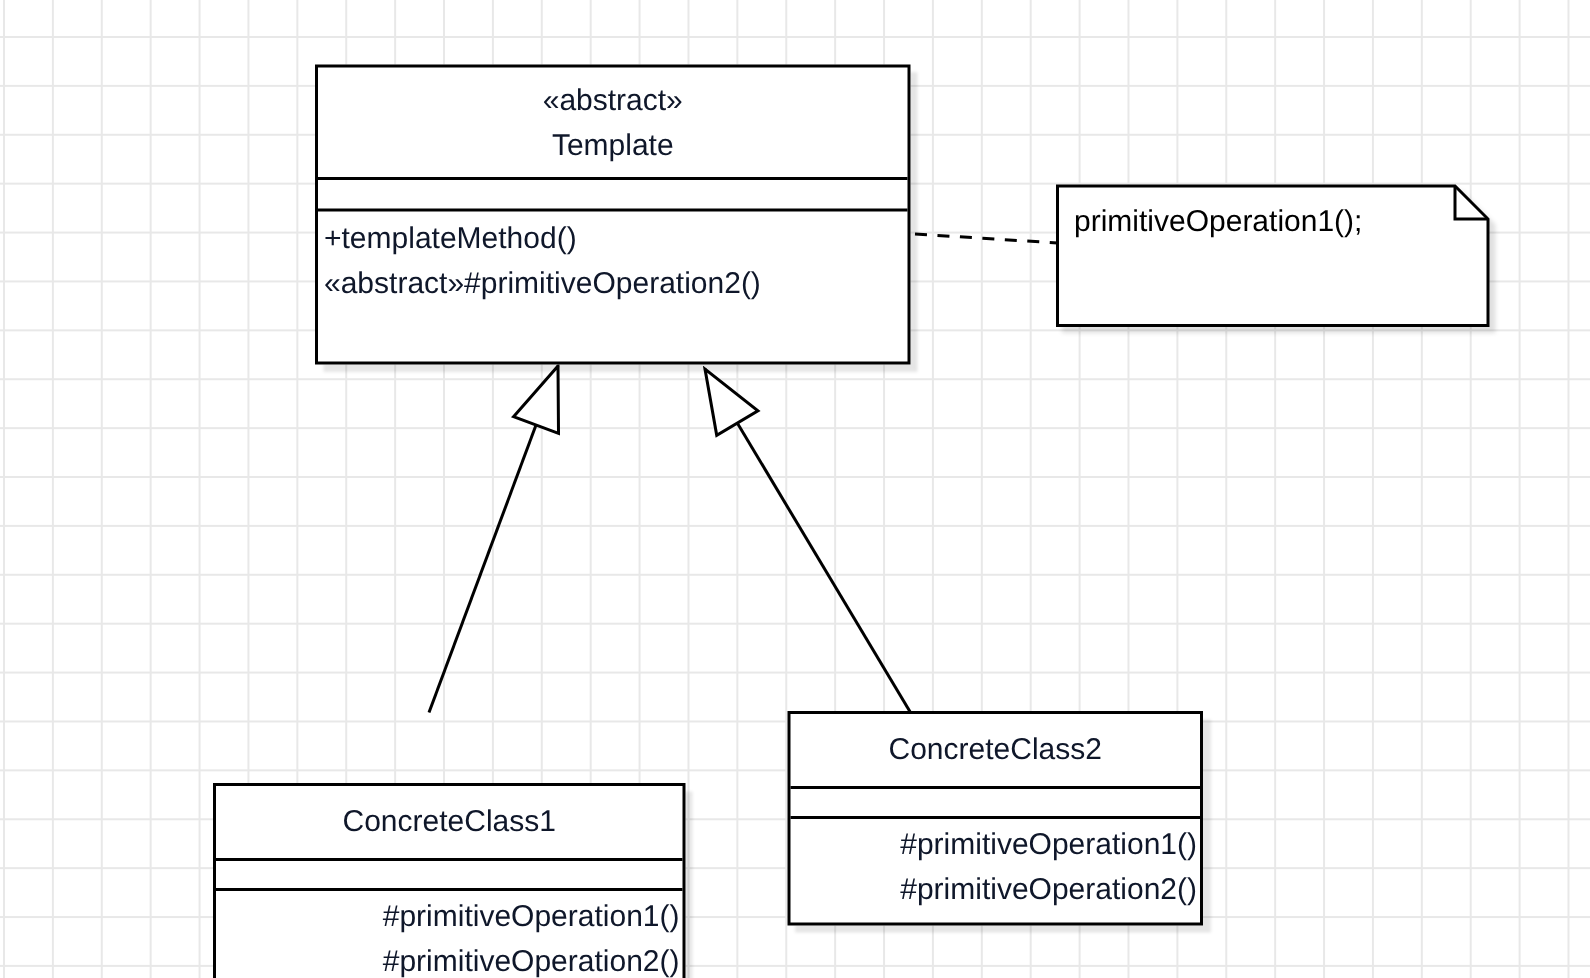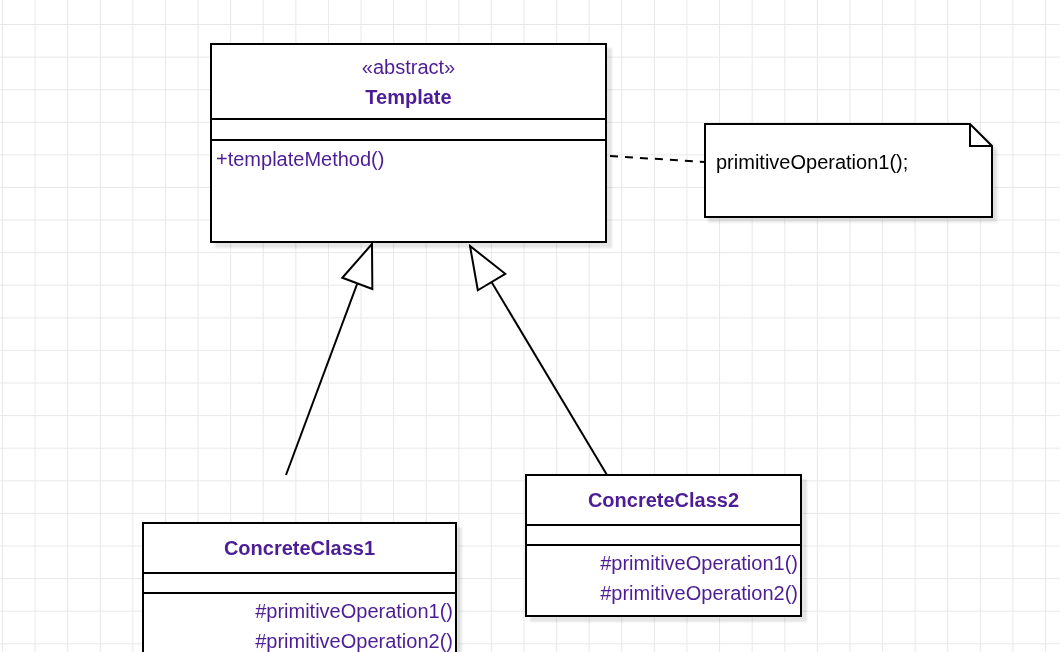--- a/index.html
+++ b/index.html
@@ -25,34 +25,34 @@
     width: 1060px; height: 652px;
     z-index: 1;
   }
   .uml-class {
     position: absolute;
     z-index: 2;
     box-sizing: border-box;
     background: #ffffff;
     border: 2px solid #000000;
     box-shadow: 5px 5px 2px rgba(0, 0, 0, 0.10);
-    color: #4c1d95;
+    color: #0f172a;
     display: flex;
     flex-direction: column;
   }
   .uml-header {
     display: flex;
     flex-direction: column;
     justify-content: center;
     align-items: center;
     border-bottom: 2px solid #000000;
     font-size: 20px;
     line-height: 30px;
   }
-  .uml-header .class-name { font-weight: bold; }
+  .uml-header .class-name { font-weight: normal; }
   .uml-attrs {
     border-bottom: 2px solid #000000;
   }
   .uml-ops {
     flex: 1;
     font-size: 20px;
     line-height: 30px;
     text-align: left;
   }
   #template-class   { left: 210px; top: 43px;  width: 397px; height: 200px; }
@@ -65,21 +65,21 @@
   .concrete .uml-header { height: 48px; }
   .concrete .uml-attrs  { height: 18px; }
   .concrete .uml-ops    { padding: 2px 2px 0 7px; text-align: right; }
 
   .note-text {
     position: absolute;
     z-index: 2;
     left: 705px; top: 124px;
     width: 287px; height: 93px;
     box-sizing: border-box;
-    padding: 22px 26px 0 11px;
+    padding: 8px 26px 0 11px;
     font-size: 20px;
     line-height: 33px;
     color: #000000;
   }
 </style>
 </head>
 <body>
 
 <div class="canvas">
 
@@ -106,20 +106,21 @@
   </svg>
 
   <div class="uml-class" id="template-class">
     <div class="uml-header">
       <div class="stereotype">«abstract»</div>
       <div class="class-name">Template</div>
     </div>
     <div class="uml-attrs"></div>
     <div class="uml-ops">
       <div>+templateMethod()</div>
+      <div>«abstract»#primitiveOperation2()</div>
     </div>
   </div>
 
   <div class="note-text">
     <div>primitiveOperation1();</div>
   </div>
 
   <div class="uml-class concrete" id="concrete-class-1">
     <div class="uml-header">
       <div class="class-name">ConcreteClass1</div>

